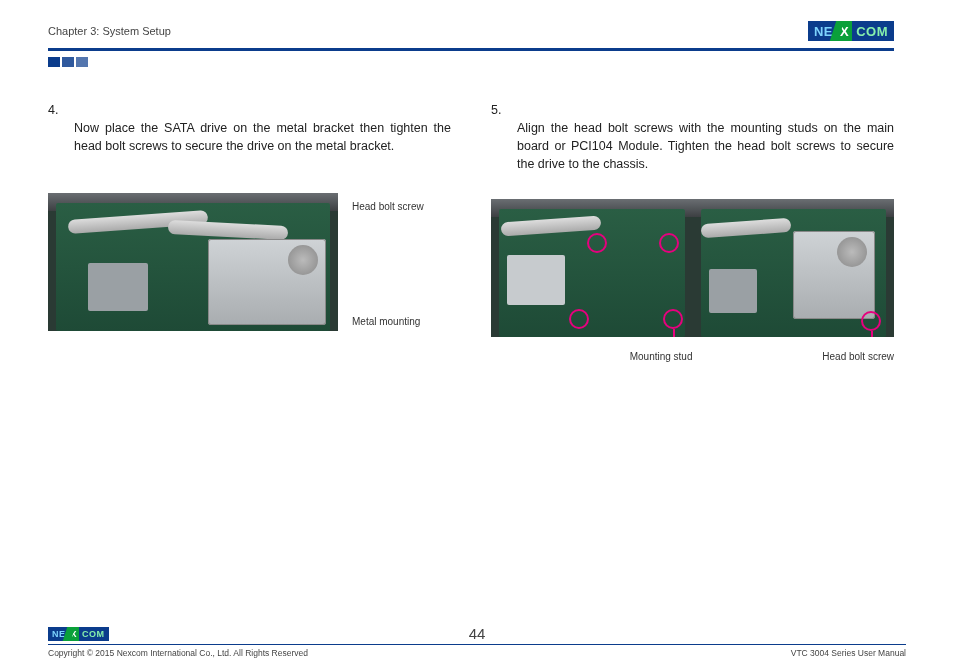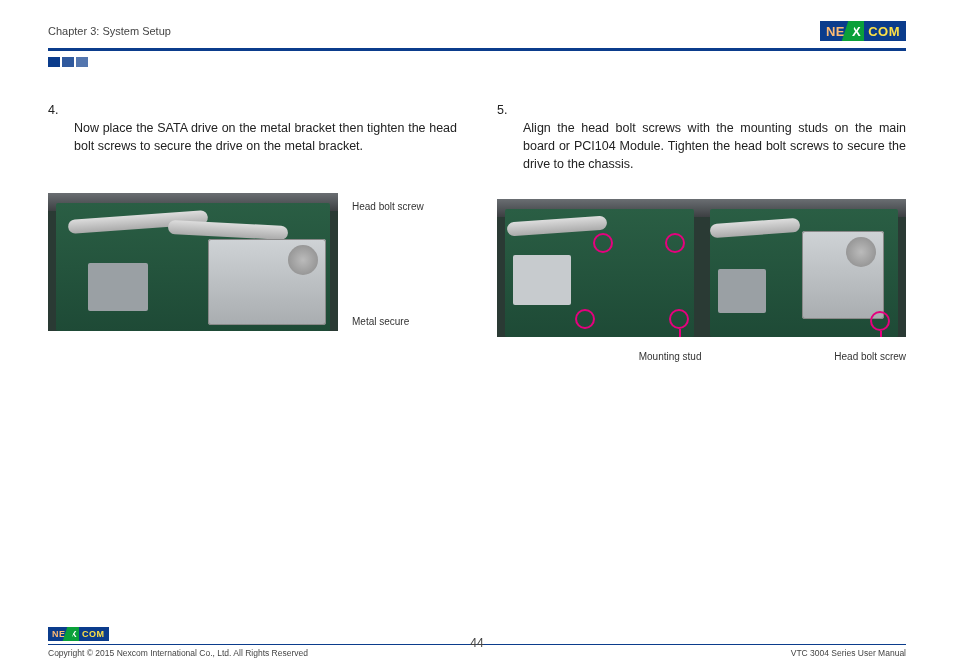--- a/index.html
+++ b/index.html
@@ -2,21 +2,21 @@
 <html><head>
 <meta charset="utf-8">
 <style>
   * { margin: 0; padding: 0; box-sizing: border-box; }
   body {
     width: 954px; height: 672px;
     font-family: "Segoe UI", "Helvetica Neue", Arial, sans-serif;
     color: #333; background: #fff; position: relative;
     font-size: 12px;
   }
-  .page { padding: 18px 48px 0 48px; }
+  .page { padding: 18px 60px 0 48px; }
 
   
   .hdr { display: flex; justify-content: space-between; align-items: center; height: 26px; }
   .hdr-title { font-size: 11px; color: #444; }
   .logo-top { }
   .hdr-rule { height: 3px; background: #0b3c8c; margin-top: 4px; }
 
   
   .sq-row { display: flex; gap: 2px; margin-top: 6px; }
   .sq-row span { width: 12px; height: 10px; background: #0b3c8c; display: inline-block; }
@@ -50,31 +50,31 @@
   .ribbon { position:absolute; background:linear-gradient(180deg,#ddd,#aaa); height:14px; border-radius:7px; transform:rotate(-4deg); }
   .conn-row{ position:absolute; top:0; left:0; right:0; height:18px; background:linear-gradient(180deg,#6a6e72,#3c3f42); }
 
   .stud { position:absolute; width:20px; height:20px; border:2px solid #e6007e; border-radius:50%; }
   .leader { position:absolute; width:2px; background:#e6007e; }
 
   
   .ftr { position:absolute; left:48px; right:48px; bottom:14px; }
   .ftr-rule{ height:1.5px; background:#0b3c8c; margin-bottom:3px;}
   .ftr-row{ display:flex; justify-content:space-between; align-items:flex-end; font-size:8.5px; color:#444;}
-  .pgnum{ position:absolute; left:50%; transform:translateX(-50%); font-size:12px; bottom:8px;}
+  .pgnum{ position:absolute; left:50%; transform:translateX(-50%); font-size:15px; bottom:16px;}
 
   
   .nexcom { display:inline-flex; align-items:stretch; height:20px; font-family:Arial,sans-serif; font-weight:bold; letter-spacing:.5px; }
   .nexcom.sm{ height:14px; }
-  .nexcom .a{ background:#0b3c8c; color:#fdba74; display:flex; align-items:center; padding:0 4px 0 6px; font-size:13px; }
+  .nexcom .a{ background:#0b3c8c; color:#7dd3fc; display:flex; align-items:center; padding:0 4px 0 6px; font-size:13px; }
   .nexcom.sm .a{ font-size:9px; padding:0 3px 0 4px;}
   .nexcom .x{ background:#0aa03a; color:#fff; display:flex; align-items:center; padding:0 3px; font-size:13px; position:relative;}
   .nexcom.sm .x{ font-size:9px; padding:0 2px;}
   .nexcom .x::before{ content:""; position:absolute; left:-4px; top:0; bottom:0; width:8px; background:#0aa03a; transform:skewX(-18deg);}
-  .nexcom .b{ background:#0b3c8c; color:#fde047; display:flex; align-items:center; padding:0 6px 0 4px; font-size:13px; }
+  .nexcom .b{ background:#0b3c8c; color:#86efac; display:flex; align-items:center; padding:0 6px 0 4px; font-size:13px; }
   .nexcom.sm .b{ font-size:9px; padding:0 4px 0 3px;}
 </style>
 </head>
 <body>
 
 <div class="page">
 
   <div class="hdr">
     <div class="hdr-title">Chapter 3: System Setup</div>
     <div class="logo-top nexcom">
@@ -102,21 +102,21 @@
         <div class="photo photo-l">
           <div class="conn-row"></div>
           <div class="board"></div>
           <div class="ribbon" style="top:22px; left:20px; width:140px;"></div>
           <div class="ribbon" style="top:30px; left:120px; width:120px; transform:rotate(3deg);"></div>
           <div class="chip" style="top:70px; left:40px; width:60px; height:48px;"></div>
           <div class="hdd" style="top:46px; left:160px; width:118px; height:86px;"></div>
         </div>
         <div class="labels-right">
           <span>Head bolt screw</span>
-          <span>Metal secure</span>
+          <span>Metal mounting</span>
         </div>
       </div>
     </div>
 
     <div class="col">
       <div class="step">
         <div class="num">5.</div>
         <div class="txt">Align the head bolt screws with the mounting studs on the main board or PCI104 Module. Tighten the head bolt screws to secure the drive to the chassis.</div>
       </div>
 

